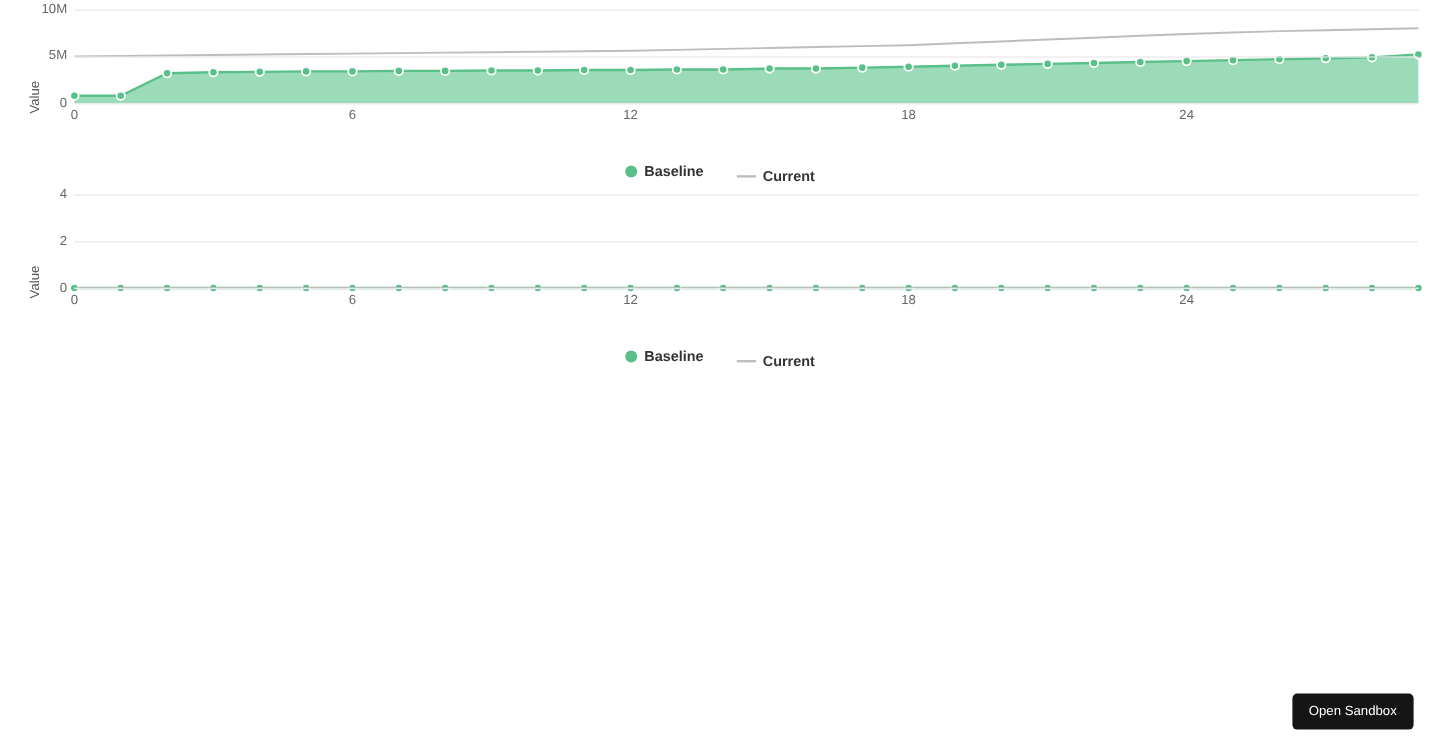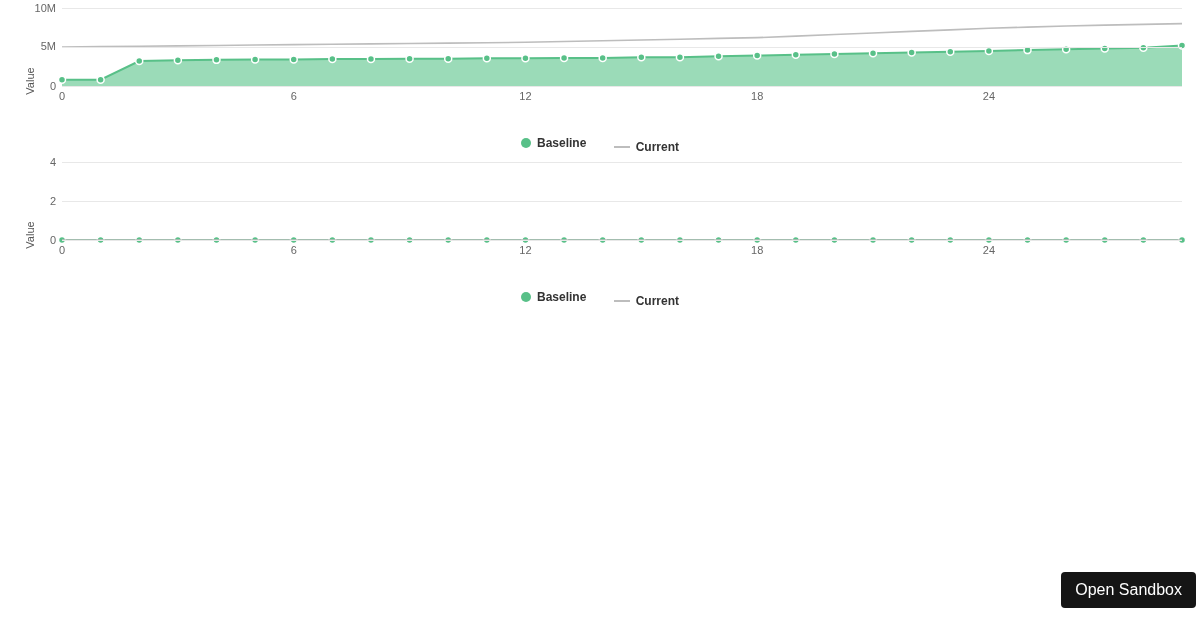--- a/index.html
+++ b/index.html
@@ -71,25 +71,25 @@
     width: 10px; height: 10px; border-radius: 50%;
     display: inline-block; margin-right: 6px;
   }
   .swatch-line {
     width: 16px; height: 0;
     border-top: 2px solid #bdbdbd;
     display: inline-block; margin-right: 6px;
   }
   .sandbox-btn {
     position: absolute;
-    right: 4px;
+    right: 22px;
     bottom: 22px;
     background: #151515;
     color: #fff;
-    font-size: 16px;
+    font-size: 11px;
     padding: 9px 14px;
     border-radius: 4px;
     cursor: pointer;
     user-select: none;
   }
 </style>
 </head>
 <body>
 
 <div class="chart-block">

